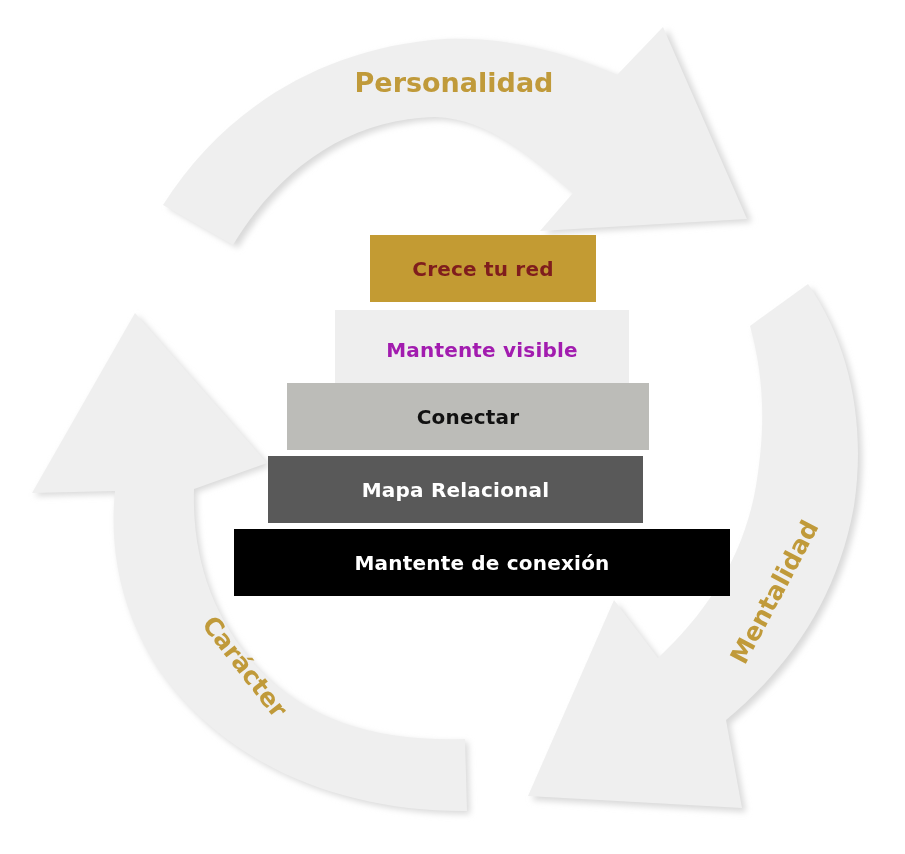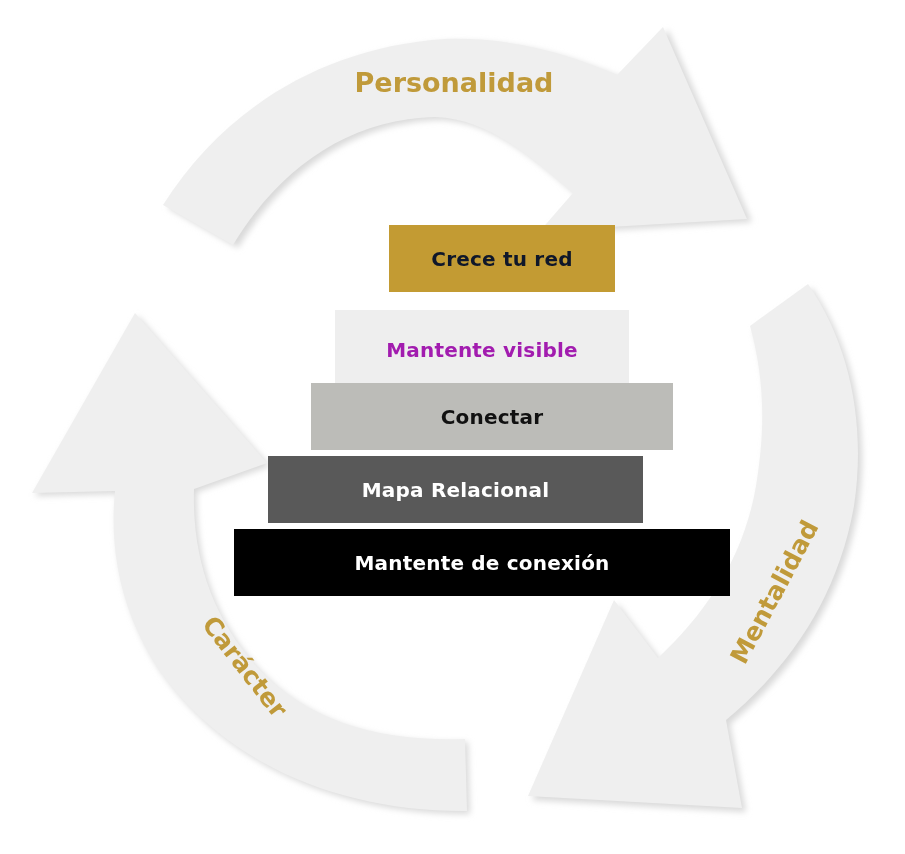--- a/index.html
+++ b/index.html
@@ -38,27 +38,27 @@
   </g>
 
   <g>
     <path class="arrow-shadow" d="M470,814 C340,815 225,765 160,670 C125,615 112,555 118,494 L35,496 L138,316 L270,466 L197,492 C195,560 215,620 260,670 C310,725 385,745 468,742 Z"></path>
     <path class="arrow-shape" d="M467,811 C337,812 222,762 157,667 C122,612 109,552 115,491 L32,493 L135,313 L267,463 L194,489 C192,557 212,617 257,667 C307,722 382,742 465,739 Z"></path>
     <text class="cycle-label" x="0" y="0" font-size="25" text-anchor="middle" transform="translate(238,672) rotate(52)" fill="#c09a3a">Carácter</text>
   </g>
 </svg>
 
 <div id="pyramid">
-  <div class="tier" style="left: 370px; top: 225px; width: 226px; height: 67px; background: rgb(195, 155, 51); color: #0f172a; margin-left: 19px;">
+  <div class="tier" style="left: 370px; top: 235px; width: 226px; height: 67px; background: rgb(195, 155, 51); color: #7f1d1d;">
     <span>Crece tu red</span>
   </div>
   <div class="tier" style="left: 335px; top: 310px; width: 294px; height: 79px; background: rgb(238, 238, 238); color: #a21caf;">
     <span>Mantente visible</span>
   </div>
-  <div class="tier" style="left: 311px; top: 383px; width: 362px; height: 67px; background: rgb(188, 188, 184); color: rgb(17, 17, 17);">
+  <div class="tier" style="left: 287px; top: 383px; width: 362px; height: 67px; background: rgb(188, 188, 184); color: rgb(17, 17, 17);">
     <span>Conectar</span>
   </div>
   <div class="tier" style="left: 268px; top: 456px; width: 375px; height: 67px; background: rgb(89, 89, 89); color: rgb(255, 255, 255);">
     <span>Mapa Relacional</span>
   </div>
   <div class="tier" style="left: 234px; top: 529px; width: 496px; height: 67px; background: rgb(0, 0, 0); color: rgb(255, 255, 255);">
     <span>Mantente de conexión</span>
   </div>
 </div>
 

